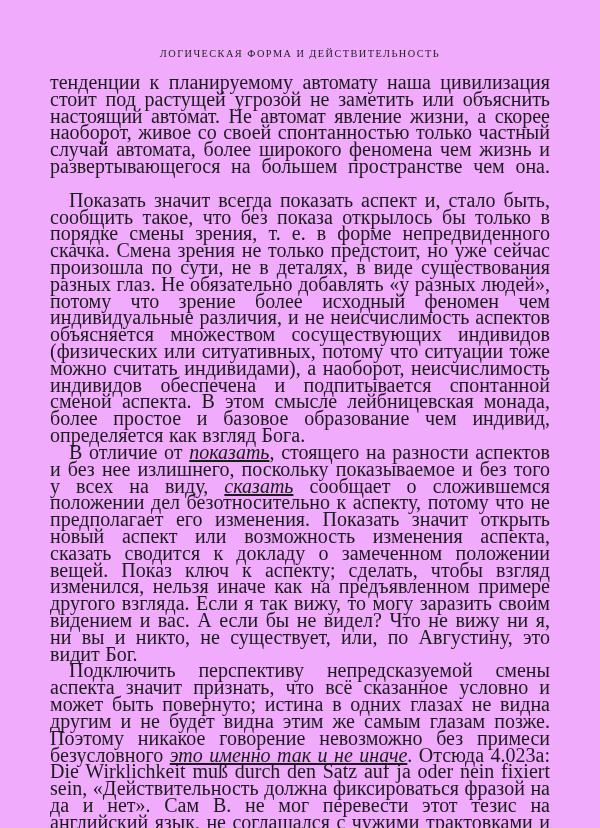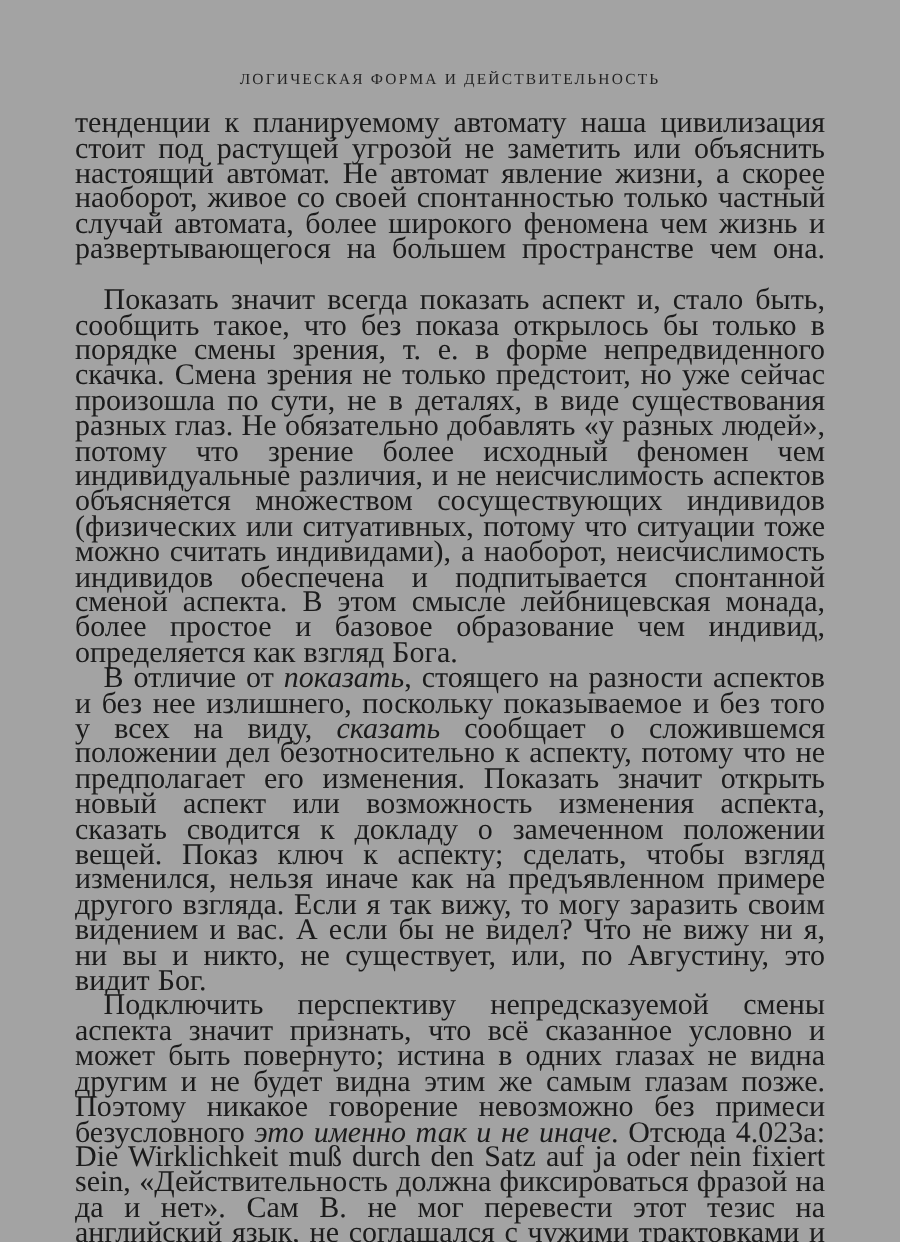--- a/index.html
+++ b/index.html
@@ -5,21 +5,21 @@
 <style>
   html, body {
     margin: 0;
     padding: 0;
     background: #ffffff;
   }
   .page {
     position: relative;
     width: 600px;
     height: 828px;
-    background: #a3a3a3;
+    background: #f0abfc;
     overflow: hidden;
     font-family: "Liberation Serif", "DejaVu Serif", serif;
     color: #1b1b1b;
     box-sizing: border-box;
   }
 
   
   .running-head {
     position: absolute;
     top: 47px;
@@ -59,20 +59,21 @@
   
   p.para.flush-last::after {
     content: "";
     display: inline-block;
     width: 100%;
     height: 0;
   }
 
   em {
     font-style: italic;
+    text-decoration: underline;
   }
   .latin {
     font-style: normal;
   }
 
   
   .folio {
     position: absolute;
     top: 728px;
     left: 50px;

